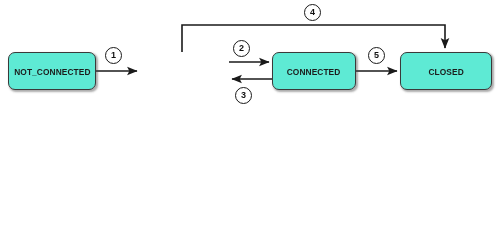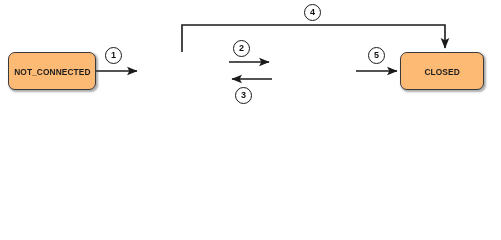--- a/index.html
+++ b/index.html
@@ -23,21 +23,21 @@
     left: 0;
     top: 0;
     width: 501px;
     height: 109px;
   }
   .state-node {
     position: absolute;
     box-sizing: border-box;
     border: 1.2px solid #3a3a3a;
     border-radius: 7px;
-    background: #fdba74;
+    background: #5eead4;
     box-shadow: 1.5px 1.5px 2.0px rgba(70,70,70,0.45);
     display: flex;
     align-items: center;
     justify-content: center;
   }
   .state-node-label {
     font-family: "Liberation Sans", sans-serif;
     font-size: 9.5px;
     font-weight: 700;
     letter-spacing: 0.1px;
@@ -87,22 +87,25 @@
     <line x1="356" y1="71" x2="397" y2="71" stroke="#1a1a1a" stroke-width="1.6" marker-end="url(#arrowhead)"></line>
 
     <path d="M182,52 L182,25 L445,25 L445,48" fill="none" stroke="#1a1a1a" stroke-width="1.6" marker-end="url(#arrowhead)"></path>
   </svg>
 
   <div class="state-node" style="left:8px; top:52px; width:88px; height:38px;">
     <span class="state-node-label">NOT_CONNECTED</span>
   </div>
 
 
+  <div class="state-node" style="left:272px; top:52px; width:84px; height:38px;">
+    <span class="state-node-label">CONNECTED</span>
+  </div>
 
-  <div class="state-node" style="left:400px; top:52px; width:84px; height:38px;">
+  <div class="state-node" style="left:400px; top:52px; width:92px; height:38px;">
     <span class="state-node-label">CLOSED</span>
   </div>
 
   <div class="edge-badge" style="left:105px; top:47px;">
     <span class="edge-badge-label">1</span>
   </div>
 
   <div class="edge-badge" style="left:233px; top:40px;">
     <span class="edge-badge-label">2</span>
   </div>

